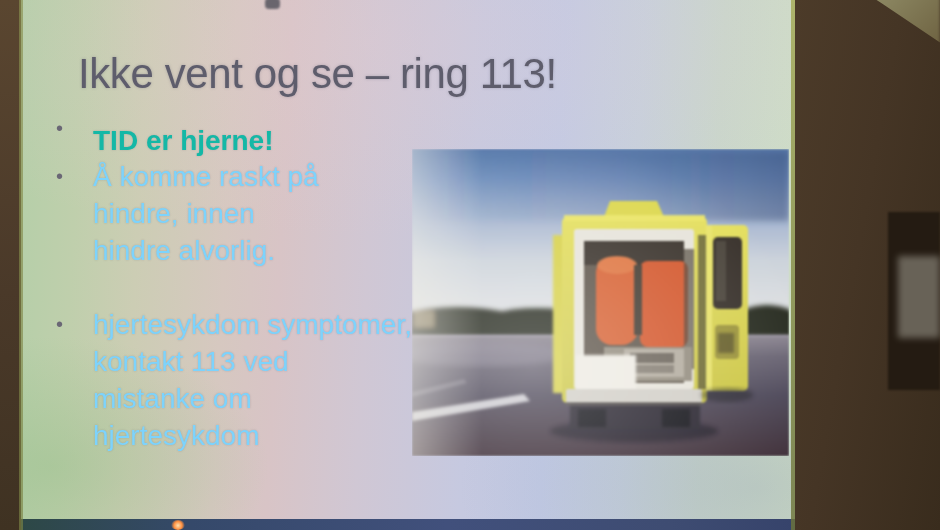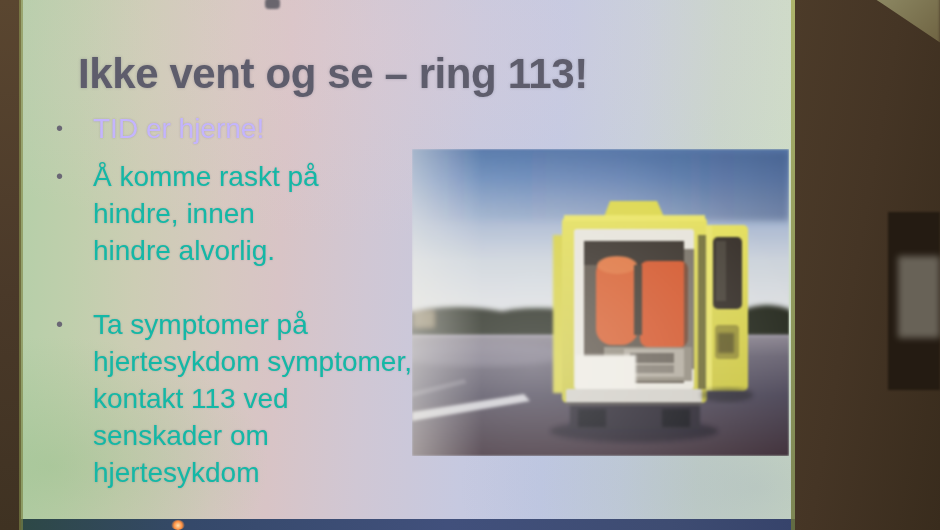--- a/index.html
+++ b/index.html
@@ -35,30 +35,30 @@
     background:linear-gradient(180deg,#a5ab55,#7f8742 60%,#6d753a);opacity:.8;filter:blur(.6px);}
   .ceiling-wedge{position:absolute;left:855px;top:-4px;width:85px;height:54px;
     clip-path:polygon(18% 0,100% 0,100% 86%,30% 12%);
     background:linear-gradient(135deg,#93906a,#6d6140);filter:blur(1.6px);}
   .wall-frame{position:absolute;left:888px;top:212px;width:52px;height:178px;
     background:#241b12;filter:blur(1px);}
   .wall-frame-inner{position:absolute;left:10px;top:44px;width:42px;height:82px;
     background:#756f64;opacity:.85;filter:blur(3px);}
 
   
-  .slide-title{position:absolute;left:78px;top:50px;font-size:42px;font-weight:700;
+  .slide-title{position:absolute;left:78px;top:50px;font-size:42px;font-weight:400;
     letter-spacing:-.4px;color:#5e5d6c;filter:blur(.7px);
     text-shadow:0 0 3px rgba(90,88,110,.35);white-space:nowrap;}
   .bullet{position:absolute;display:flex;align-items:flex-start;}
   .bullet .dot{font-size:20px;line-height:37px;color:#6a6775;width:20px;flex:0 0 20px;
     margin-right:17px;filter:blur(.6px);}
-  .bullet .lines{font-size:28px;line-height:37px;color:#14b8a6;filter:blur(.7px);
+  .bullet .lines{font-size:28px;line-height:37px;color:#7dd3fc;filter:blur(.7px);
     text-shadow:0 0 2px rgba(95,93,112,.3);}
   .bullet .lines div{white-space:nowrap;}
-  .bullet.bold .lines{font-weight:400;color:#c4b5fd;}
+  .bullet.bold .lines{font-weight:700;color:#14b8a6;margin-top:12px;}
   #bullet-1{left:56px;top:110px;}
   #bullet-2{left:56px;top:158px;}
   #bullet-3{left:56px;top:306px;}
 
   
   .photo{position:absolute;left:412px;top:149px;width:377px;height:307px;overflow:hidden;}
   .photo svg{display:block;filter:blur(1.05px) saturate(.92);}
 </style>
 </head>
 <body>
@@ -82,24 +82,23 @@
     <div class="lines">
       <div>Å komme raskt på</div>
       <div>hindre, innen</div>
       <div>hindre alvorlig.</div>
     </div>
   </div>
 
   <div class="bullet" id="bullet-3">
     <span class="dot">•</span>
     <div class="lines">
-      <div>Ta symptomer på</div>
       <div>hjertesykdom symptomer,</div>
       <div>kontakt 113 ved</div>
-      <div>senskader om</div>
+      <div>mistanke om</div>
       <div>hjertesykdom</div>
     </div>
   </div>
 
   <div class="photo">
     <svg width="377" height="307" viewBox="0 0 377 307">
       <defs>
         <linearGradient id="sky" x1="0" y1="0" x2="0" y2="1">
           <stop offset="0" stop-color="#5a7db2"></stop>
             <stop offset=".15" stop-color="#7392c4"></stop>

